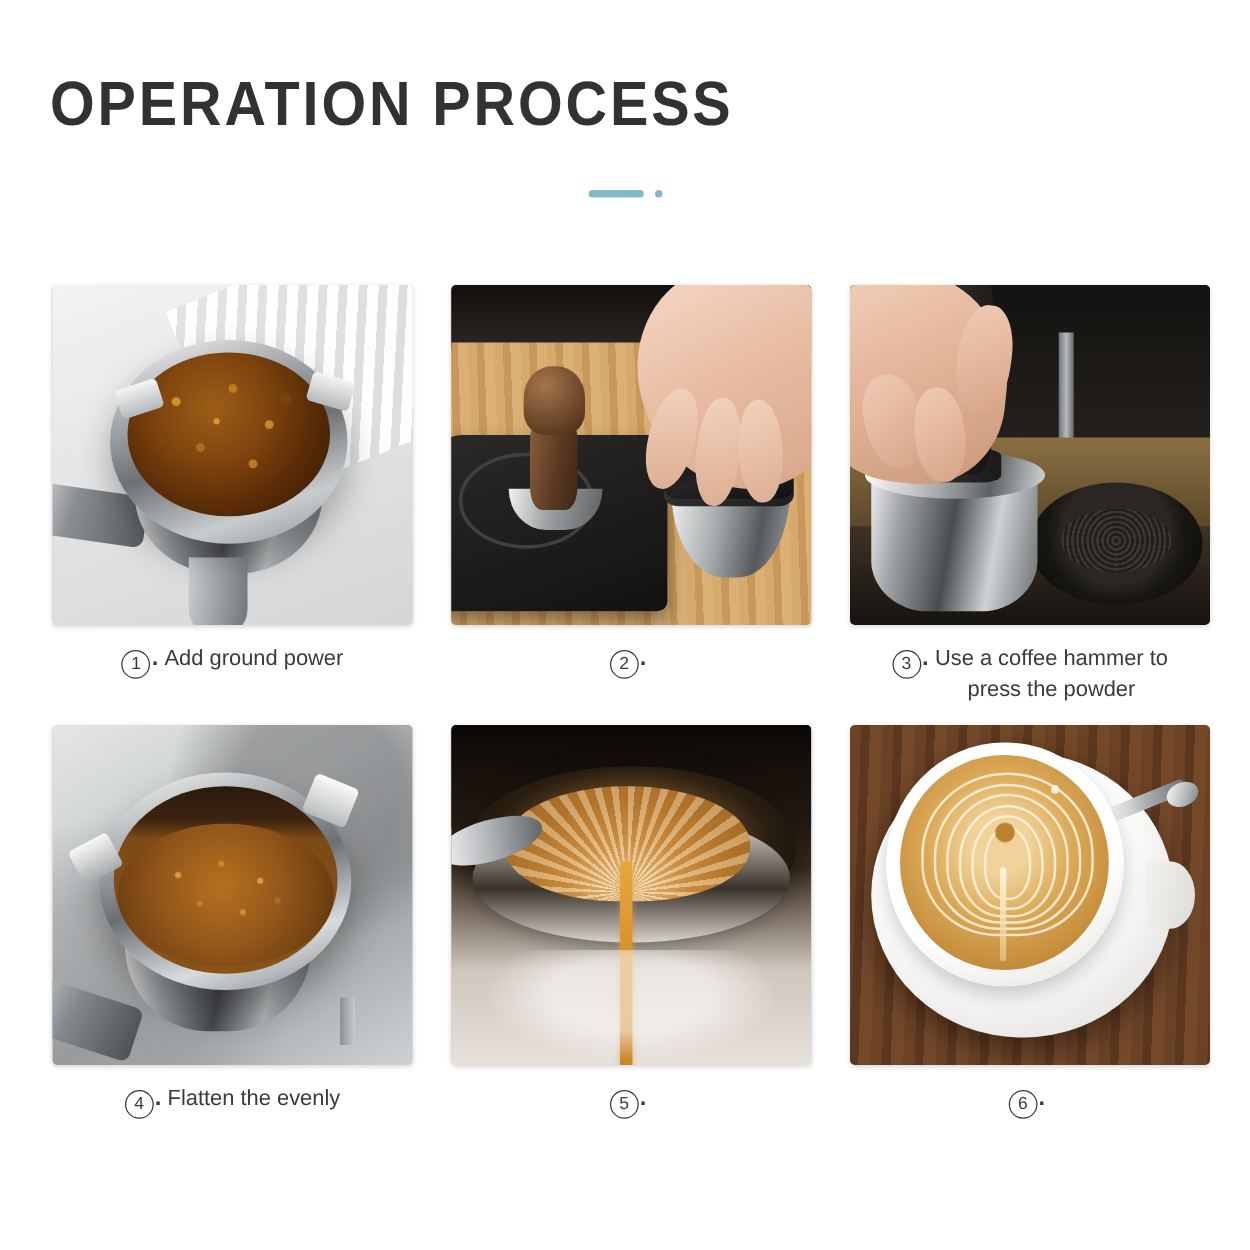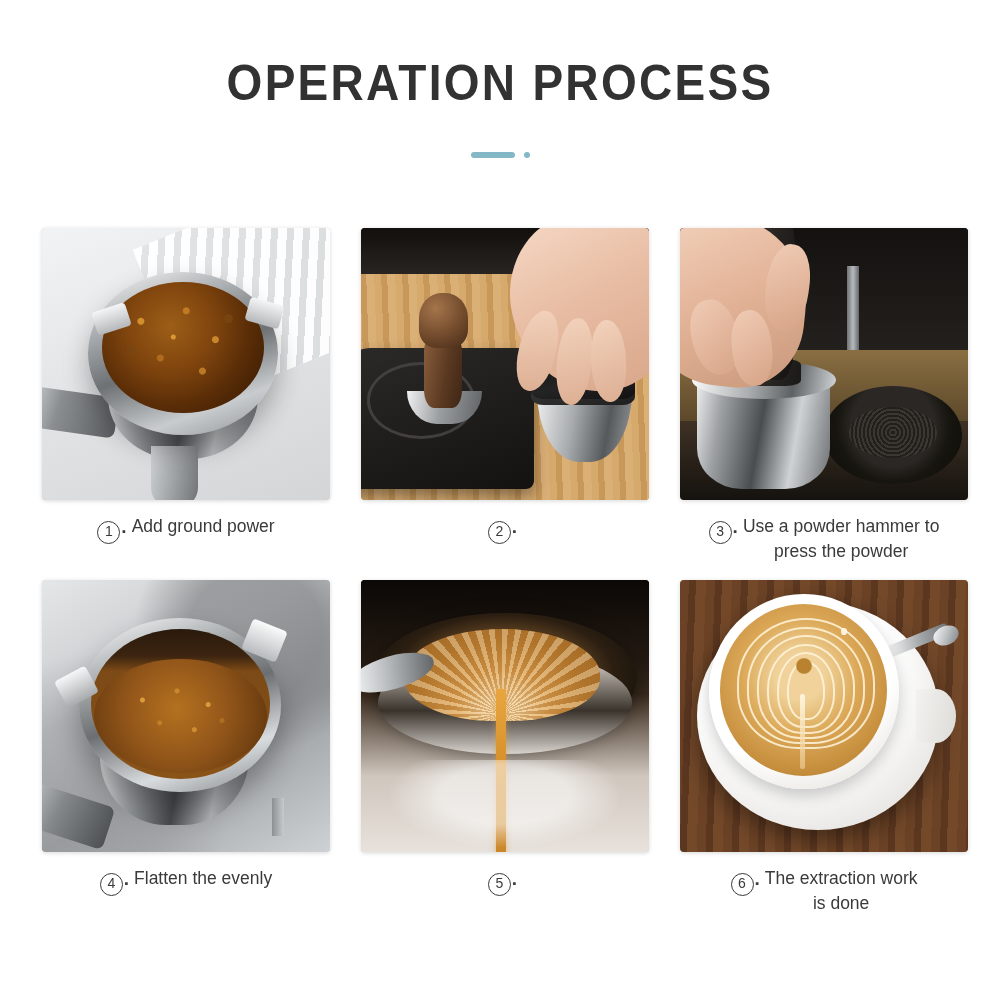--- a/index.html
+++ b/index.html
@@ -6,21 +6,21 @@
   body{
     width:1000px;height:1000px;
     background:#ffffff;
     font-family:"Liberation Sans","DejaVu Sans",sans-serif;
     color:#333333;
     overflow:hidden;
   }
   .page{position:relative;width:1000px;height:1000px;}
 
   
-  .header{padding-top:58px;text-align:center;}
+  .header{padding-top:58px;text-align:left;}
   .page-title{
     font-size:50px;
     font-weight:bold;
     letter-spacing:2.5px;
     color:#323232;
     line-height:1;
     transform:scaleX(0.92);
     font-family:"Liberation Sans","DejaVu Sans",sans-serif;
   }
   .divider{
@@ -345,21 +345,21 @@
           <div class="fing g2"></div>
           <div class="fing g3"></div>
         </div>
       </div>
       <div class="caption">
         <span class="cap-num">
           <span class="circ">3</span>
             <span class="dotmark">.</span>
         </span>
         <span class="cap-text">
-          <span>Use a powder hammer to</span><br>
+          <span>Use a coffee hammer to</span><br>
           <span>press the powder</span>
         </span>
       </div>
     </div>
 
     <div class="cell">
       <div class="photo">
         <div class="scene s4">
           <div class="blur"></div>
           <div class="handle"></div>
@@ -423,21 +423,17 @@
             <div class="stem"></div>
             <div class="bubble"></div>
           </div>
         </div>
       </div>
       <div class="caption">
         <span class="cap-num">
           <span class="circ">6</span>
             <span class="dotmark">.</span>
         </span>
-        <span class="cap-text">
-          <span>The extraction work</span><br>
-          <span>is done</span>
-        </span>
       </div>
     </div>
 
   </div>
 </div>
 
 </body></html>

